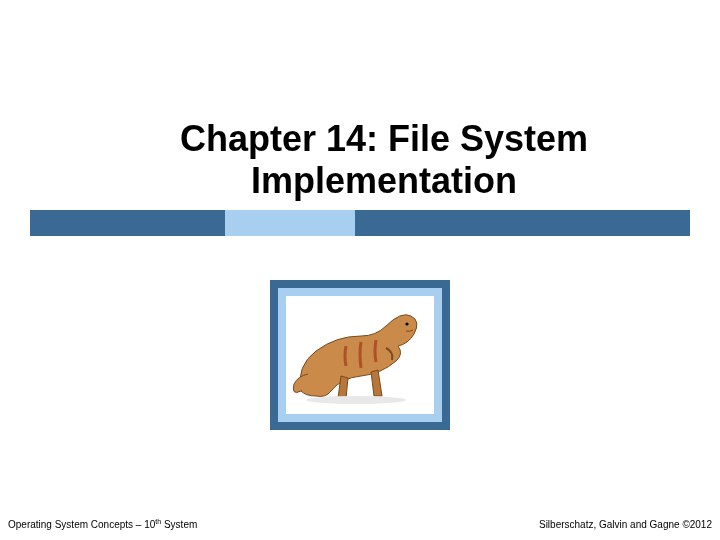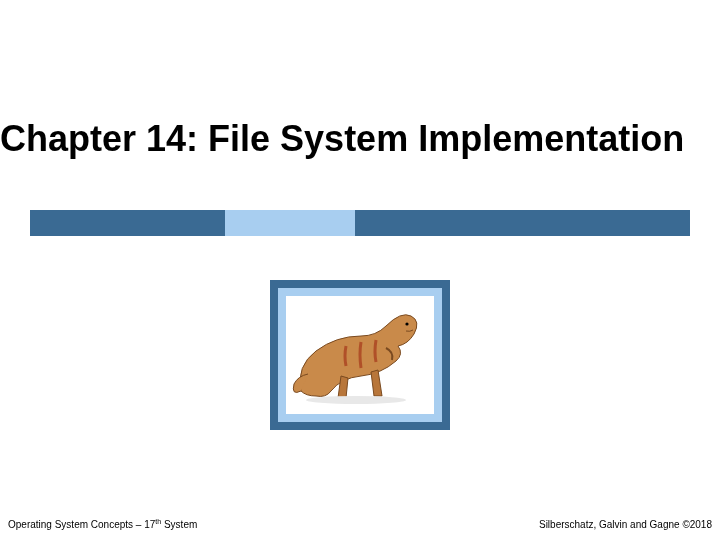--- a/index.html
+++ b/index.html
@@ -7,25 +7,26 @@
   body {
     background: #ffffff;
     font-family: Arial, Helvetica, sans-serif;
     position: relative;
   }
   .title {
     position: absolute;
     top: 118px;
     left: 0;
     width: 720px;
-    text-align: left;
+    text-align: center;
     font-size: 36px;
     font-weight: bold;
     color: #000;
     line-height: 1.18;
+    padding-left: 48px;
   }
   .bar {
     position: absolute;
     top: 210px;
     left: 30px;
     width: 660px;
     height: 26px;
     display: flex;
   }
   .bar .seg-d1 { flex: 0 0 195px; background: #3a6a93; }
@@ -103,16 +104,16 @@
 
         <path d="M127 34 Q124 36 120 35" stroke="#7a4a20" stroke-width="1" fill="none"></path>
 
         <ellipse cx="70" cy="104" rx="50" ry="4" fill="#e8e8e8"></ellipse>
       </svg>
     </div>
   </div>
 </div>
 
 <div class="footer-left">
-  <span>Operating System Concepts – 17</span><sup>th</sup><span> System</span>
+  <span>Operating System Concepts – 10</span><sup>th</sup><span> System</span>
 </div>
 
-<div class="footer-right">Silberschatz, Galvin and Gagne ©2018</div>
+<div class="footer-right">Silberschatz, Galvin and Gagne ©2012</div>
 
 </body></html>

